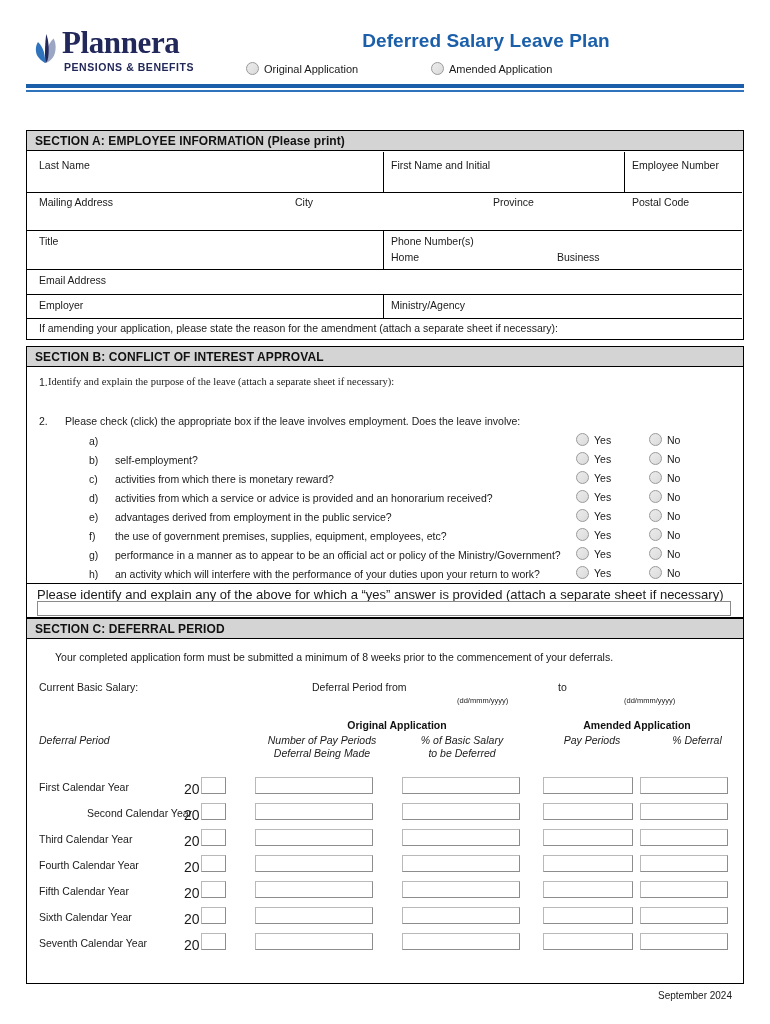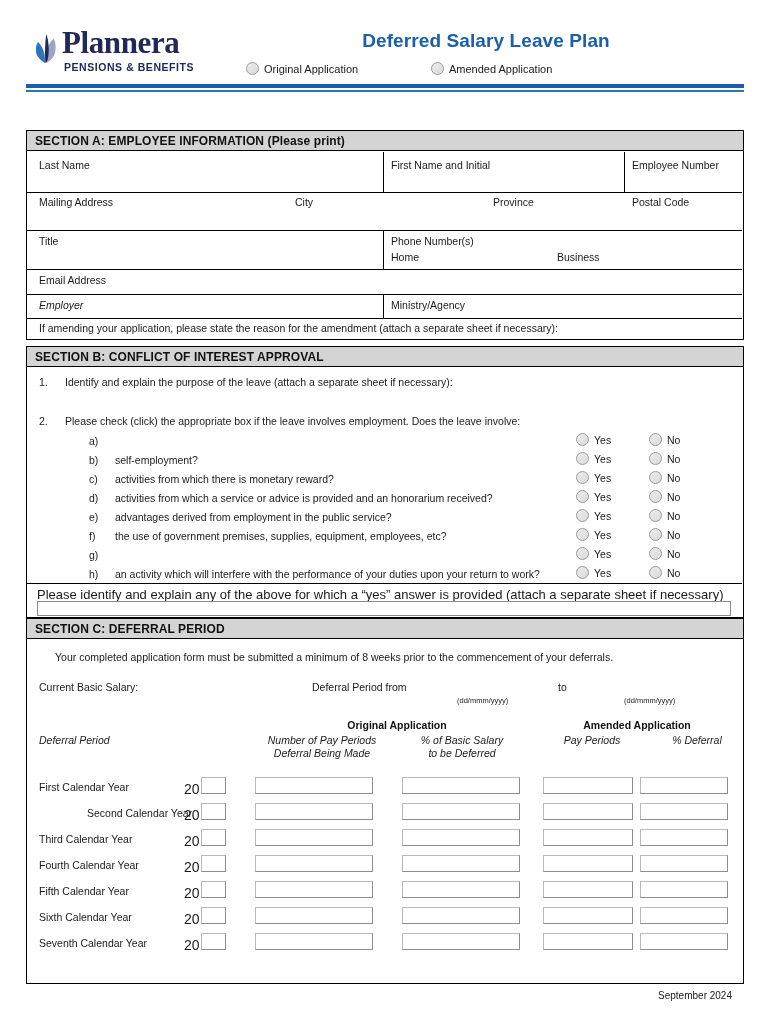--- a/index.html
+++ b/index.html
@@ -159,33 +159,33 @@
     <div class="cell-label" style="left:12px; top:104px;">Title</div>
     <div class="cell-label" style="left:364px; top:104px;">Phone Number(s)</div>
     <div class="cell-label" style="left:364px; top:120px;">Home</div>
     <div class="cell-label" style="left:530px; top:120px;">Business</div>
     <div class="vline" style="left:356px; top:99px; height:39px;"></div>
     <div class="hline" style="top:138px; width:715px;"></div>
 
     <div class="cell-label" style="left:12px; top:143px;">Email Address</div>
     <div class="hline" style="top:163px; width:715px;"></div>
 
-    <div class="cell-label" style="left:12px; top:168px;font-style:italic;">Employer</div>
+    <div class="cell-label" style="left:12px; top:168px;">Employer</div>
     <div class="cell-label" style="left:364px; top:168px;">Ministry/Agency</div>
     <div class="vline" style="left:356px; top:163px; height:24px;"></div>
     <div class="hline" style="top:187px; width:715px;"></div>
 
     <div class="cell-label" style="left:12px; top:191px;">If amending your application, please state the reason for the amendment (attach a separate sheet if necessary):</div>
   </div>
 
   <div class="frame" style="top:346px; width:718px; height:272px;">
     <div class="sect-head">SECTION B:   CONFLICT OF INTEREST APPROVAL</div>
 
     <div class="qnum" style="left:12px; top:29px;">1.</div>
-    <div class="qtext" style="left:38px; top:29px;">Identify and explain the purpose of the leave (attach a separate sheet if necessary):</div>
+    <div class="qtext" style="left:21px; top:29px;font-family:Liberation Serif, serif;">Identify and explain the purpose of the leave (attach a separate sheet if necessary):</div>
 
     <div class="qnum" style="left:12px; top:68px;">2.</div>
     <div class="qtext" style="left:38px; top:68px;">Please check (click) the appropriate box if the leave involves employment. Does the leave involve:</div>
 
     <div class="lettr" style="left:62px; top:88px;">a)</div>
     <label class="yn" style="left:549px; top:86px;">
         <span class="radio"></span>
         <span>Yes</span>
       </label>
     <label class="yn" style="left:622px; top:86px;">
@@ -242,20 +242,21 @@
     <label class="yn" style="left:549px; top:181px;">
         <span class="radio"></span>
         <span>Yes</span>
       </label>
     <label class="yn" style="left:622px; top:181px;">
         <span class="radio"></span>
         <span>No</span>
       </label>
 
     <div class="lettr" style="left:62px; top:202px;">g)</div>
+    <div class="qtext" style="left:88px; top:202px;">performance in a manner as to appear to be an official act or policy of the Ministry/Government?</div>
     <label class="yn" style="left:549px; top:200px;">
         <span class="radio"></span>
         <span>Yes</span>
       </label>
     <label class="yn" style="left:622px; top:200px;">
         <span class="radio"></span>
         <span>No</span>
       </label>
 
     <div class="lettr" style="left:62px; top:221px;">h)</div>

